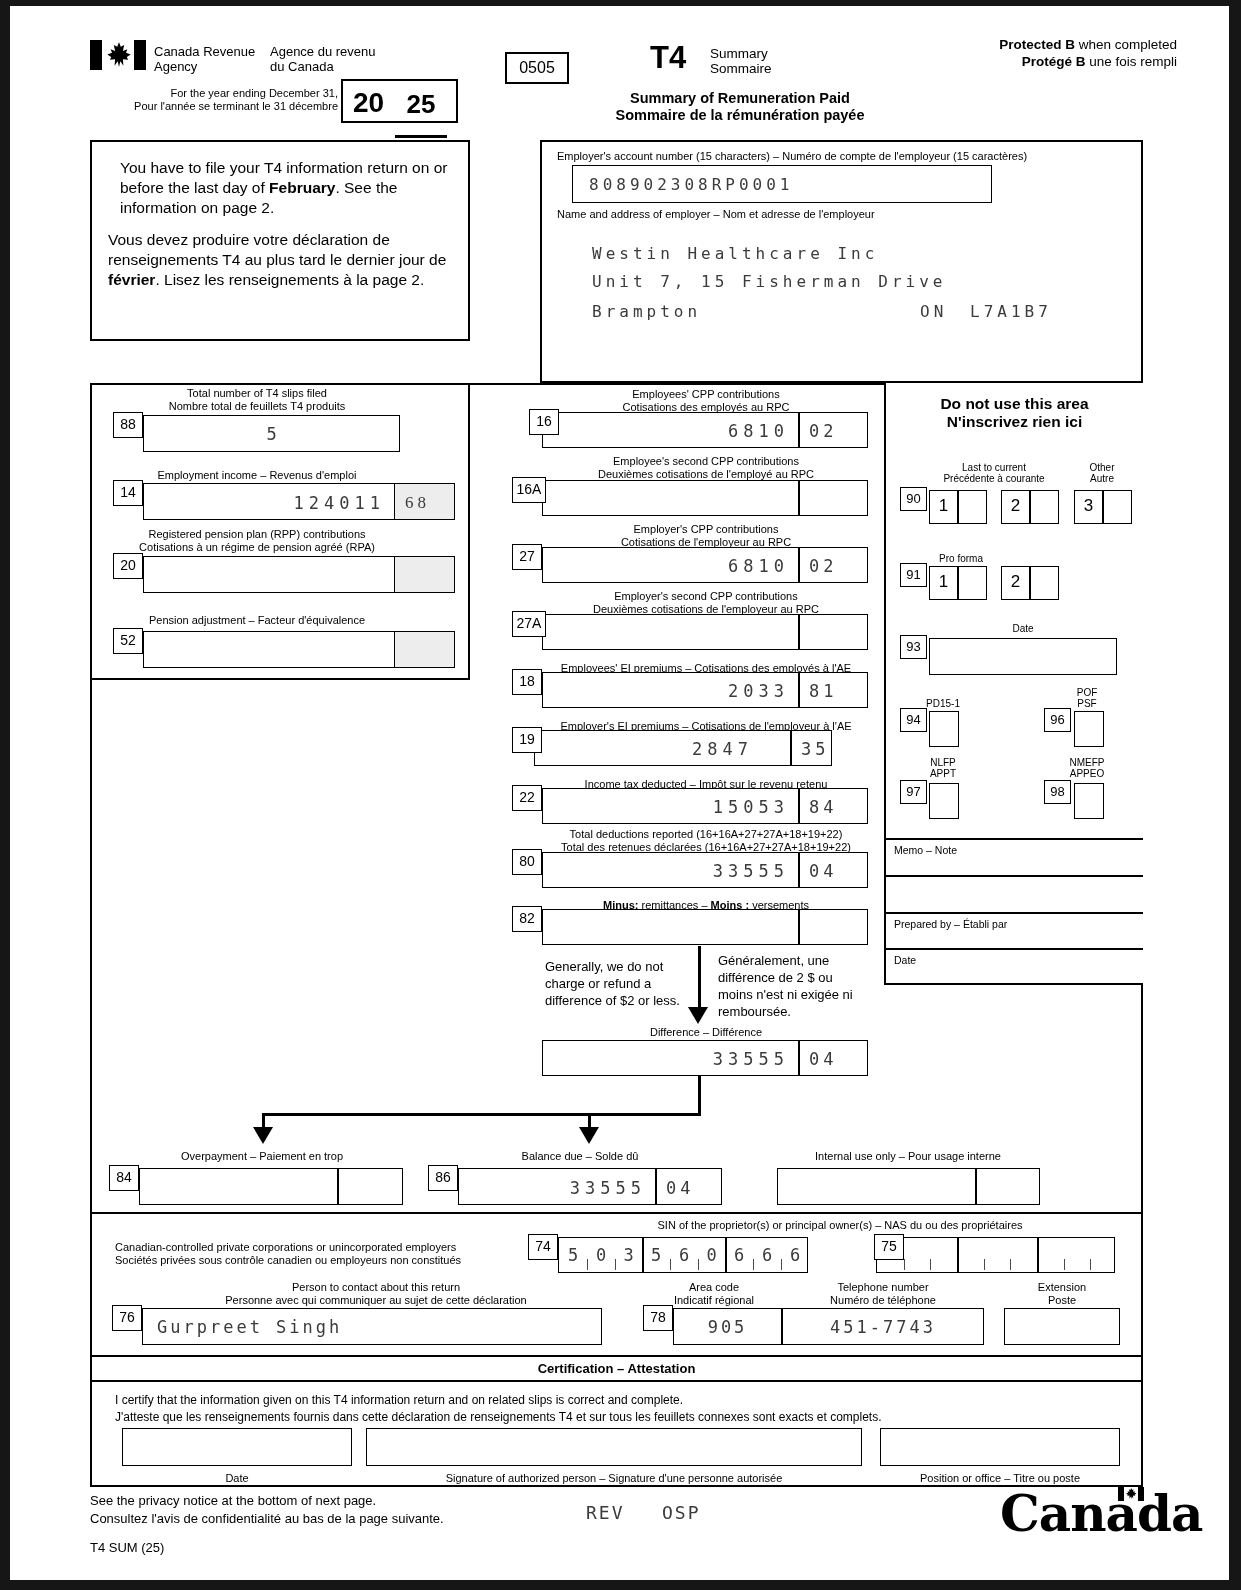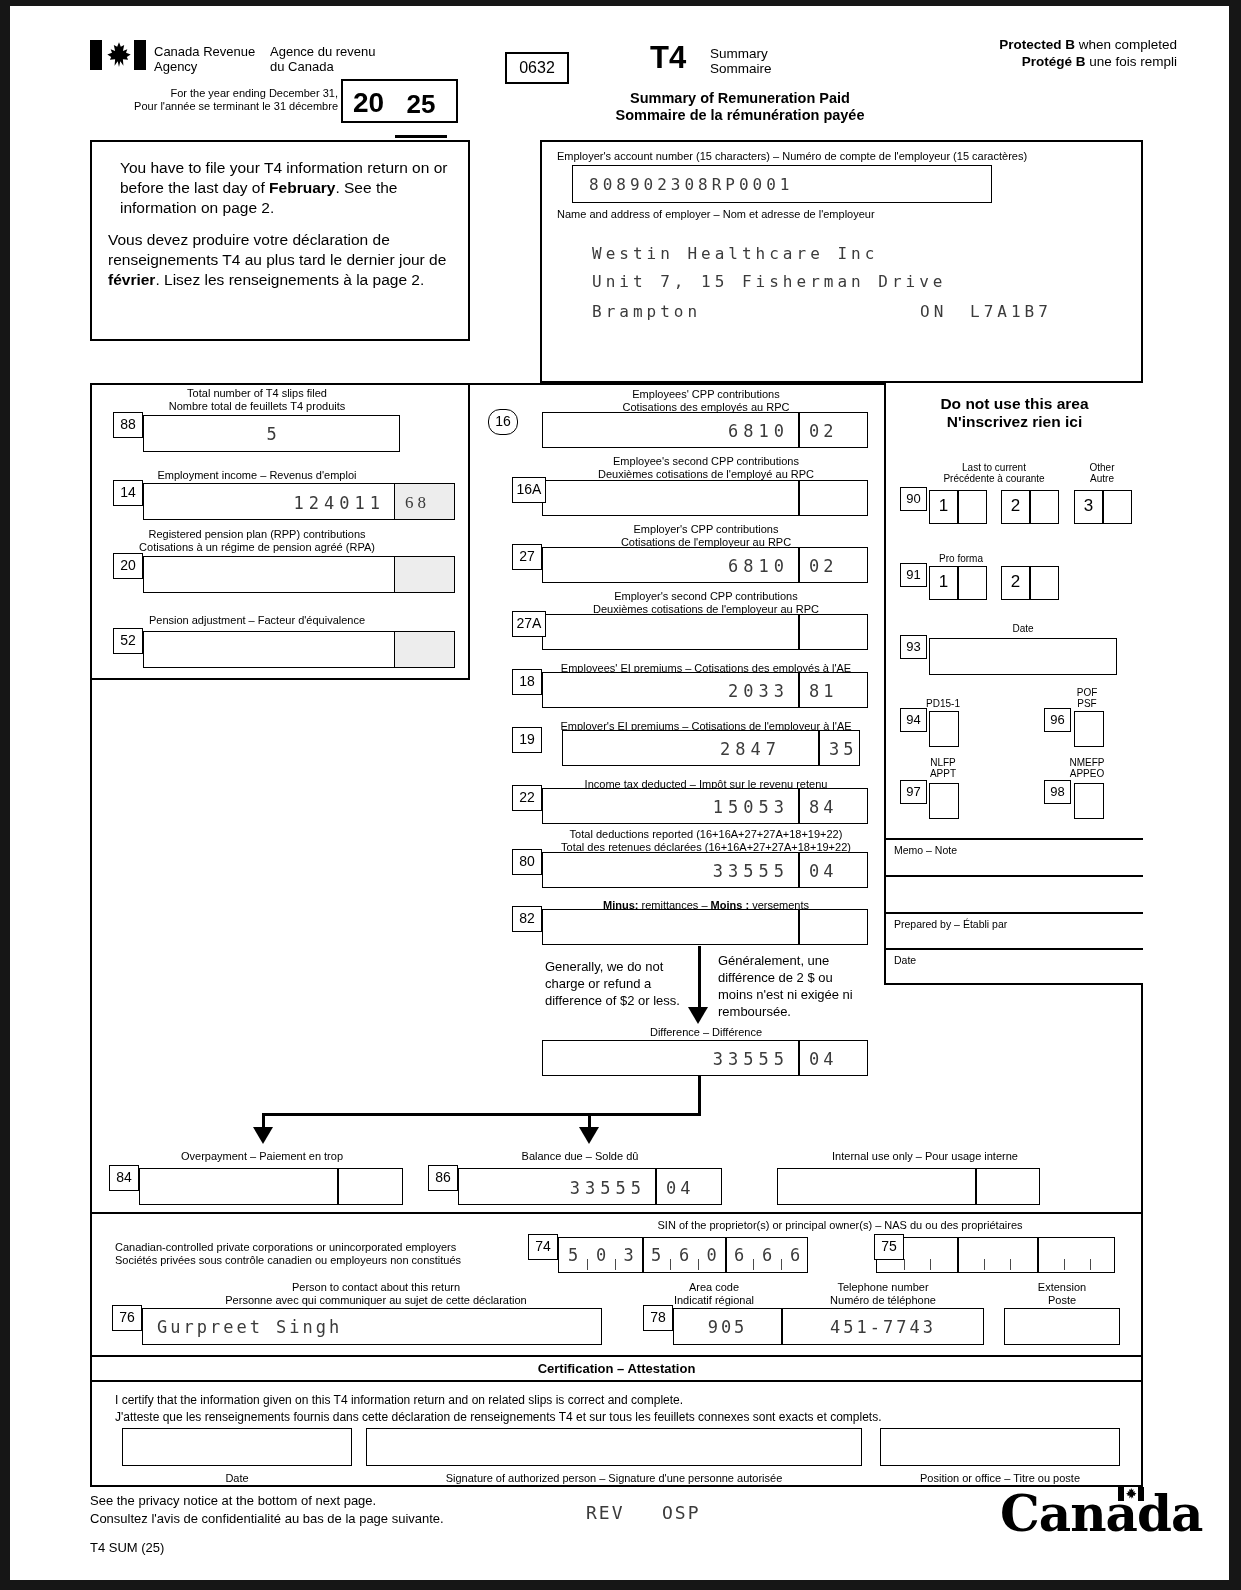--- a/index.html
+++ b/index.html
@@ -56,21 +56,21 @@
     <span style="display:block">du Canada</span>
   </div>
   <div class="ll" style="left:100px;top:87px;width:238px;text-align:right;font-size:11px;line-height:13px;">
     <span style="display:block">For the year ending December 31,</span>
     <span style="display:block">Pour l'année se terminant le 31 décembre</span>
   </div>
   <div class="box" style="left:341px;top:79px;width:117px;height:44px;">
     <b class="abs" style="left:10px;top:6px;font-size:28px;">20</b>
     <b class="abs" style="left:52px;top:8px;width:52px;text-align:center;font-size:26px;border-bottom:3px solid #000;padding-bottom:15px;">25</b>
   </div>
-  <div class="box" style="left:505px;top:52px;width:64px;height:32px;font:16px/28px 'Liberation Sans',sans-serif;text-align:center;">0632</div>
+  <div class="box" style="left:505px;top:52px;width:64px;height:32px;font:16px/28px 'Liberation Sans',sans-serif;text-align:center;">0505</div>
   <b class="abs" style="left:650px;top:40px;font-size:31px;">T4</b>
   <div class="ll" style="left:710px;top:46px;font-size:13.5px;line-height:15px;">
     <span style="display:block">Summary</span>
     <span style="display:block">Sommaire</span>
   </div>
   <div class="cl" style="left:590px;top:92px;width:300px;font-weight:bold;font-size:14.5px;">Summary of Remuneration Paid</div>
   <div class="cl" style="left:590px;top:109px;width:300px;font-weight:bold;font-size:14.5px;">Sommaire de la rémunération payée</div>
   <div class="abs" style="left:870px;top:36px;width:307px;text-align:right;font-size:13.5px;line-height:17px;">
     <div><b>Protected B</b><span> when completed</span></div>
     <div><b>Protégé B</b><span> une fois rempli</span></div>
@@ -131,21 +131,21 @@
   <div class="cl" style="left:112px;top:614px;width:290px;">Pension adjustment – Facteur d'équivalence</div>
   <div class="bdg" style="left:113px;top:628px;">52</div>
   <div class="mfield" style="left:143px;top:631px;width:312px;height:37px;">
     <div class="centsbox" style="left:250px;"></div>
   </div>
 
   <div class="cl" style="left:476px;top:388px;width:460px;">
     <span>Employees' CPP contributions</span>
       <span>Cotisations des employés au RPC</span>
   </div>
-  <div class="bdg" style="left:488px;top:409px;border-radius:12px;">16</div>
+  <div class="bdg" style="left:529px;top:409px;">16</div>
   <div class="mfield" style="left:542px;top:412px;width:326px;height:36px;">
     <div class="mdiv" style="left:255px;"></div>
     <span class="tw dollars" style="right:78px;">6810</span>
     <span class="tw cents" style="left:266px;">02</span>
   </div>
 
   <div class="cl" style="left:476px;top:455px;width:460px;">
     <span>Employee's second CPP contributions</span>
       <span>Deuxièmes cotisations de l'employé au RPC</span>
   </div>
@@ -177,21 +177,21 @@
   <div class="cl" style="left:476px;top:662px;width:460px;">Employees' EI premiums – Cotisations des employés à l'AE</div>
   <div class="bdg" style="left:512px;top:669px;">18</div>
   <div class="mfield" style="left:542px;top:672px;width:326px;height:36px;">
     <div class="mdiv" style="left:255px;"></div>
     <span class="tw dollars" style="right:78px;">2033</span>
     <span class="tw cents" style="left:266px;">81</span>
   </div>
 
   <div class="cl" style="left:476px;top:720px;width:460px;">Employer's EI premiums – Cotisations de l'employeur à l'AE</div>
   <div class="bdg" style="left:512px;top:727px;">19</div>
-  <div class="mfield" style="left:562px;top:730px;width:298px;height:36px;">
+  <div class="mfield" style="left:534px;top:730px;width:298px;height:36px;">
     <div class="mdiv" style="left:255px;"></div>
     <span class="tw dollars" style="right:78px;">2847</span>
     <span class="tw cents" style="left:266px;">35</span>
   </div>
 
   <div class="cl" style="left:476px;top:778px;width:460px;">Income tax deducted – Impôt sur le revenu retenu</div>
   <div class="bdg" style="left:512px;top:785px;">22</div>
   <div class="mfield" style="left:542px;top:788px;width:326px;height:36px;">
     <div class="mdiv" style="left:255px;"></div>
     <span class="tw dollars" style="right:78px;">15053</span>
@@ -231,21 +231,21 @@
 
   <div class="vline" style="left:698px;top:1076px;height:40px;"></div>
   <div class="hline" style="left:262px;top:1113px;width:439px;"></div>
   <div class="vline" style="left:262px;top:1113px;height:14px;"></div>
   <div class="ahead" style="left:253px;top:1127px;"></div>
   <div class="vline" style="left:588px;top:1113px;height:14px;"></div>
   <div class="ahead" style="left:579px;top:1127px;"></div>
 
   <div class="cl" style="left:112px;top:1150px;width:300px;">Overpayment – Paiement en trop</div>
   <div class="cl" style="left:430px;top:1150px;width:300px;">Balance due – Solde dû</div>
-  <div class="cl" style="left:775px;top:1150px;width:300px;">Internal use only – Pour usage interne</div>
+  <div class="cl" style="left:758px;top:1150px;width:300px;">Internal use only – Pour usage interne</div>
 
   <div class="bdg" style="left:109px;top:1165px;">84</div>
   <div class="mfield" style="left:139px;top:1168px;width:264px;height:37px;">
     <div class="mdiv" style="left:197px;"></div>
   </div>
   <div class="bdg" style="left:428px;top:1165px;">86</div>
   <div class="mfield" style="left:458px;top:1168px;width:264px;height:37px;">
     <div class="mdiv" style="left:196px;"></div>
     <span class="tw dollars" style="right:75px;">33555</span>
     <span class="tw cents" style="left:207px;">04</span>

